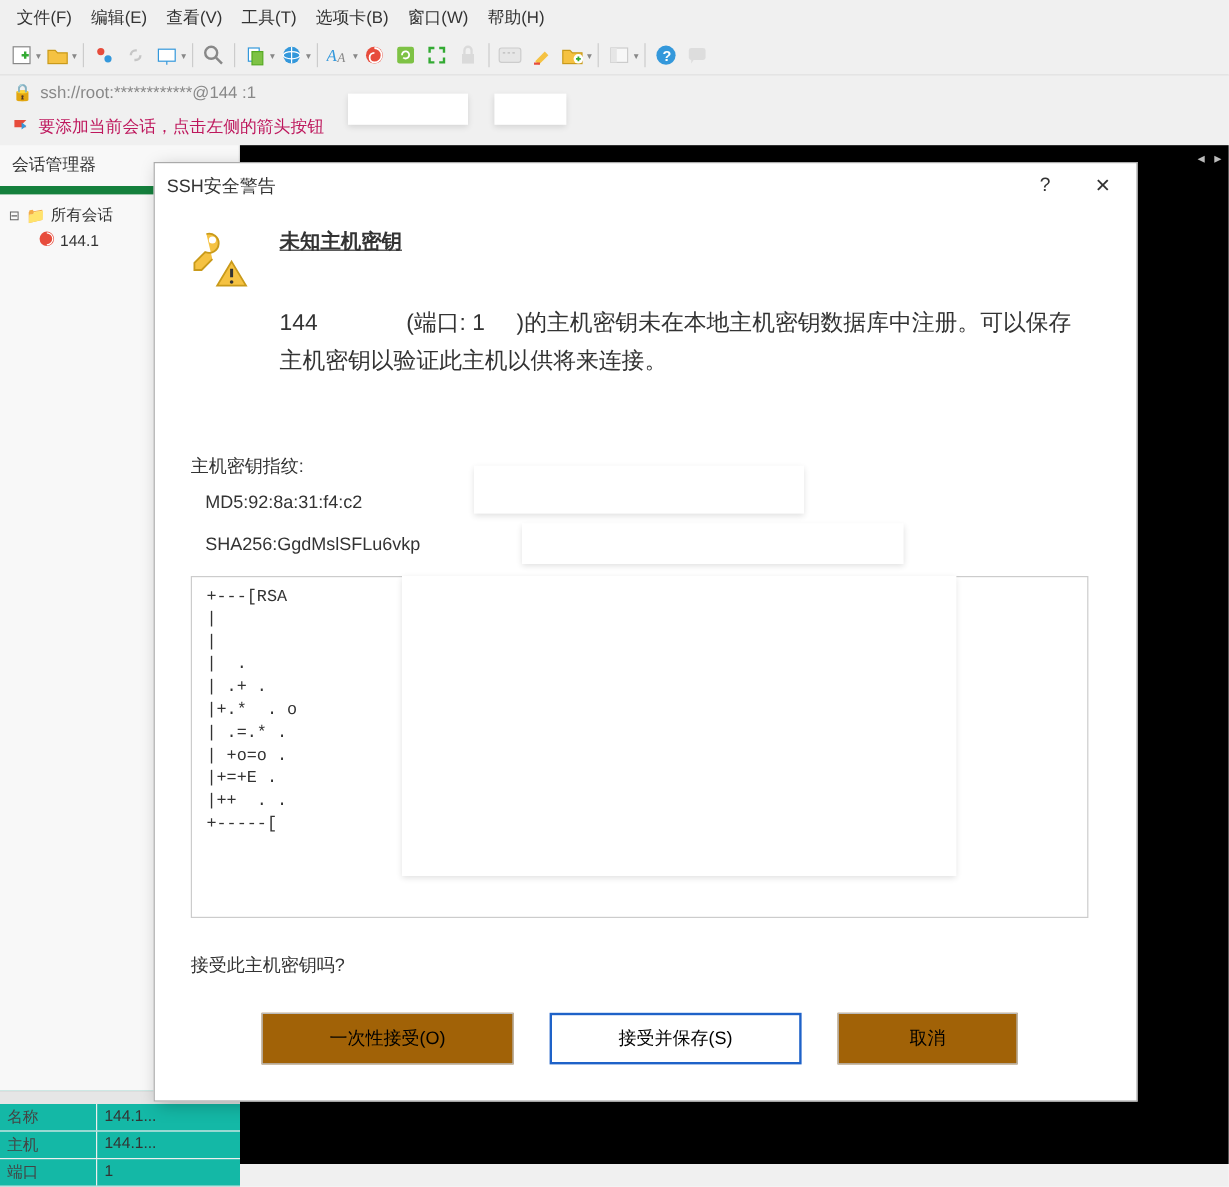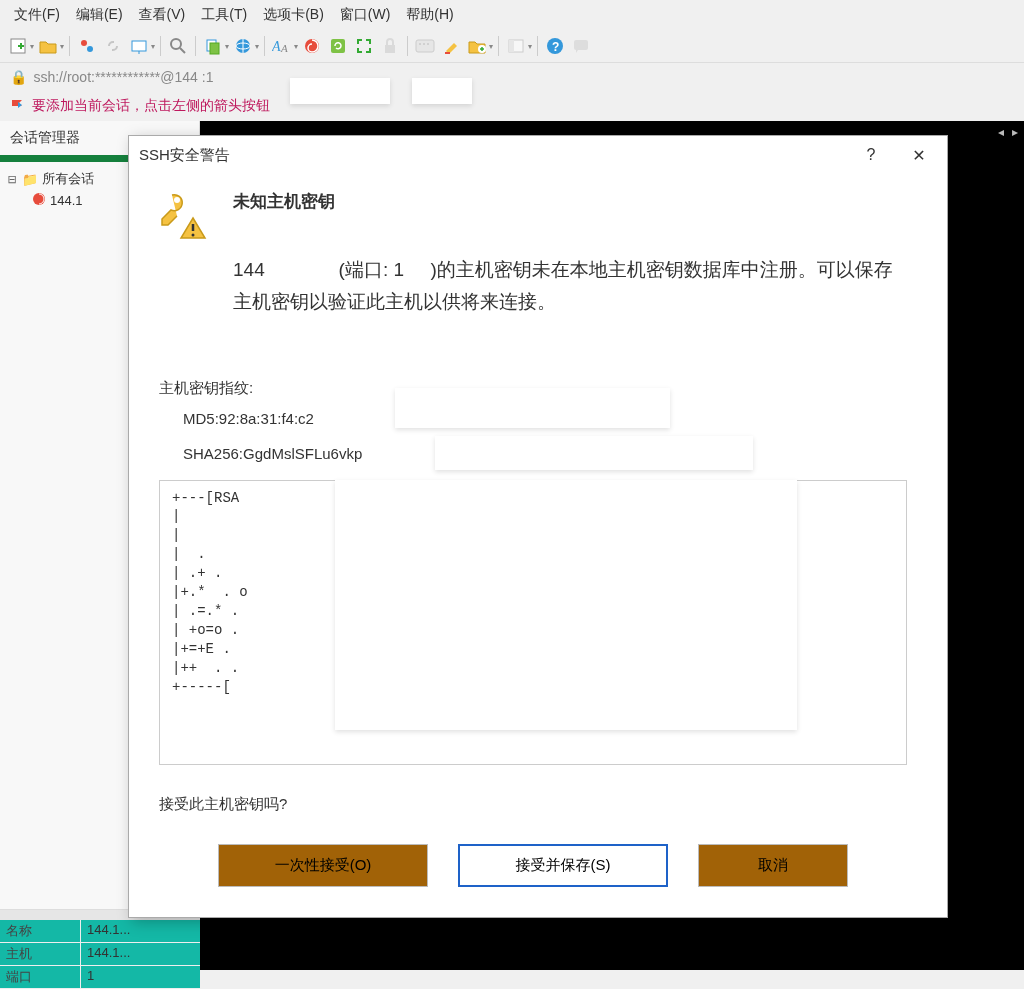--- a/index.html
+++ b/index.html
@@ -194,20 +194,21 @@
   font-size: 16px;
 }
 .dialog-body {
   padding: 10px 40px 30px 30px;
 }
 .dialog-row1 {
   display: flex;
   gap: 24px;
   align-items: flex-start;
   margin-bottom: 14px;
+  text-decoration: underline;
 }
 .warn-icon-box {
   width: 50px;
   height: 50px;
   position: relative;
   flex-shrink: 0;
   margin-top: 6px;
 }
 .dialog-heading {
   font-size: 17px;
@@ -221,21 +222,21 @@
   margin-bottom: 60px;
   word-break: break-all;
 }
 .fingerprint-section { margin-left: 0; }
 .fingerprint-label {
   font-size: 15px;
   margin-bottom: 12px;
 }
 .fingerprint-line {
   font-size: 15px;
-  margin-left: 24px;
+  margin-left: 12px;
   margin-bottom: 18px;
   word-break: break-all;
 }
 .ascii-box {
   border: 1px solid #ccc;
   padding: 8px 12px;
   font-family: "Consolas", "Courier New", monospace;
   font-size: 14px;
   line-height: 1.35;
   white-space: pre;

